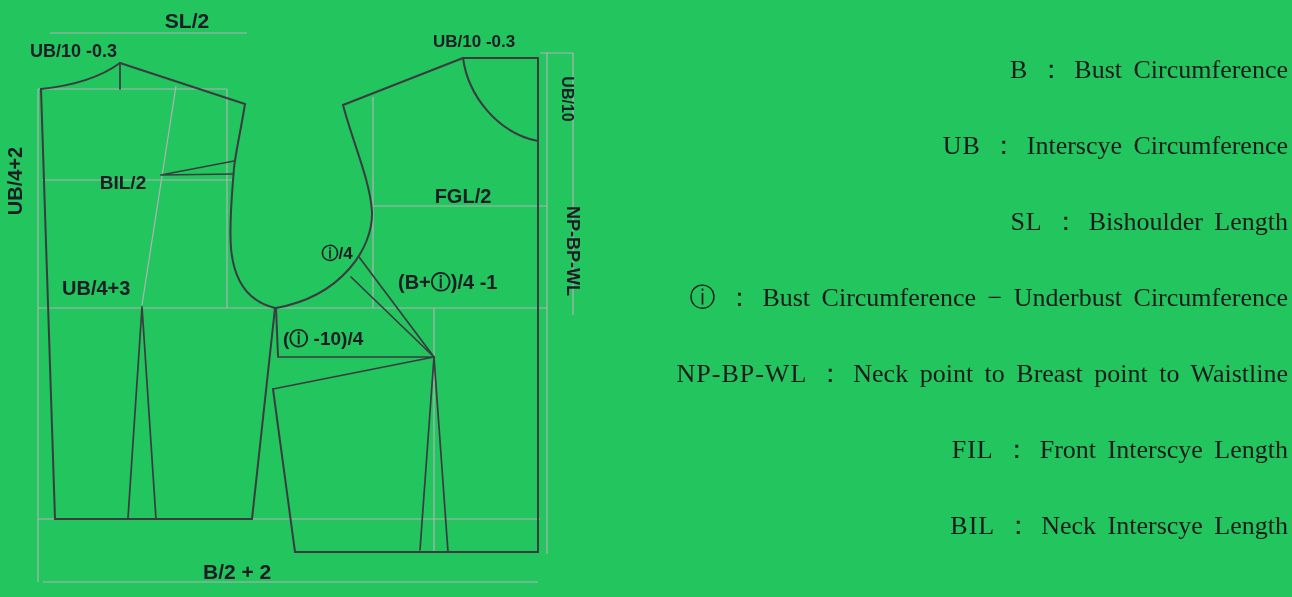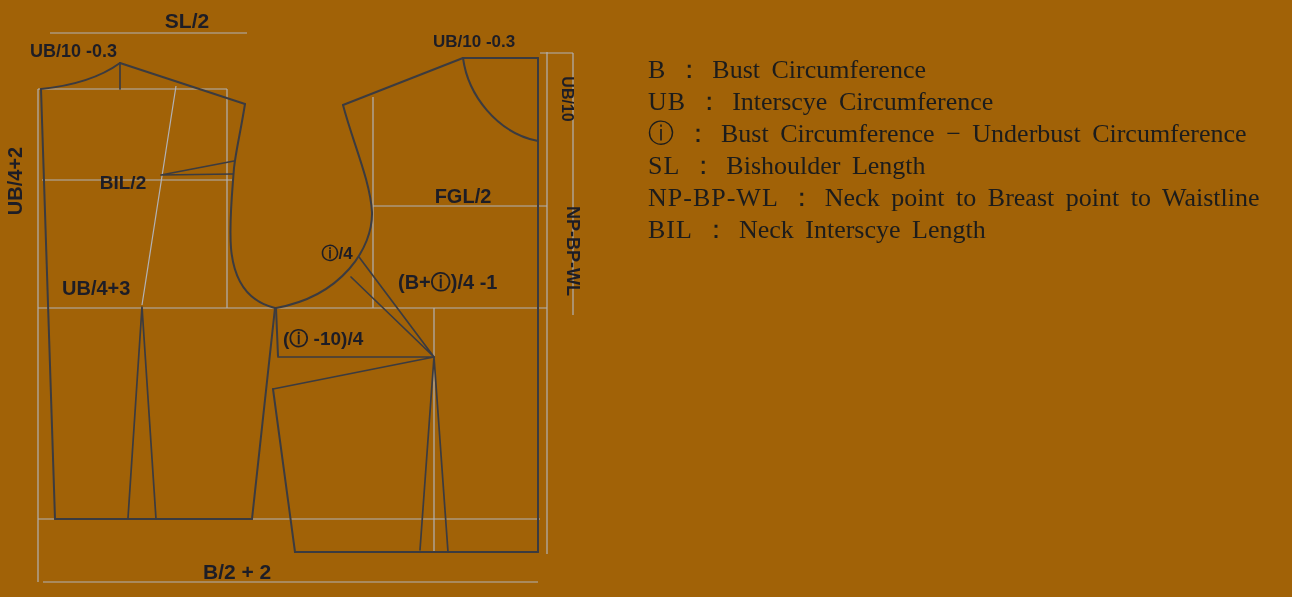--- a/index.html
+++ b/index.html
@@ -1,28 +1,28 @@
 <!DOCTYPE html>
 <html><head>
 <meta charset="utf-8">
 <style>
   html,body{margin:0;padding:0;background:#ffffff;}
-  #stage{position:relative;width:1292px;height:597px;background:#a16207;overflow:hidden;
+  #stage{position:relative;width:1292px;height:597px;background:#22c55e;overflow:hidden;
          font-family:"Liberation Sans",sans-serif;}
   
   #pattern-svg{position:absolute;left:0;top:0;}
   .outline{fill:none;stroke:#3b3b40;stroke-width:2;stroke-linejoin:round;stroke-linecap:round;}
   .dart{fill:none;stroke:#3b3b40;stroke-width:1.7;stroke-linecap:round;}
   .guide{fill:none;stroke:#b2b2b6;stroke-width:1.2;}
   .lbl{font-family:"Liberation Sans",sans-serif;font-weight:bold;fill:#1d1d26;}
   .s16{font-size:16px;}.s17{font-size:17px;}.s18{font-size:18px;}
   .s19{font-size:19px;}.s20{font-size:20px;}.s21{font-size:21px;}
   
   #legend{position:absolute;left:648px;top:54px;width:640px;display:flex;
-          flex-direction:column;}
+          flex-direction:column;gap:44px;align-items:flex-end;}
   .legend-row{font-family:"Liberation Serif","DejaVu Serif",serif;font-size:26px;
               line-height:32px;color:#1c1c1c;white-space:nowrap;word-spacing:5px;}
   .legend-abbr{letter-spacing:1px;}
   .legend-sep{padding:0 10px;}
 </style>
 </head>
 <body>
 
 <div id="stage">
 
@@ -90,26 +90,29 @@
   </svg>
 
   <div id="legend">
     <div class="legend-row">
       <span class="legend-abbr">B</span><span class="legend-sep">：</span><span>Bust Circumference</span>
     </div>
     <div class="legend-row">
       <span class="legend-abbr">UB</span><span class="legend-sep">：</span><span>Interscye Circumference</span>
     </div>
     <div class="legend-row">
+      <span class="legend-abbr">SL</span><span class="legend-sep">：</span><span>Bishoulder Length</span>
+    </div>
+    <div class="legend-row">
       <span class="legend-abbr">ⓘ</span><span class="legend-sep">：</span><span>Bust Circumference − Underbust Circumference</span>
     </div>
     <div class="legend-row">
-      <span class="legend-abbr">SL</span><span class="legend-sep">：</span><span>Bishoulder Length</span>
+      <span class="legend-abbr">NP-BP-WL</span><span class="legend-sep">：</span><span>Neck point to Breast point to Waistline</span>
     </div>
     <div class="legend-row">
-      <span class="legend-abbr">NP-BP-WL</span><span class="legend-sep">：</span><span>Neck point to Breast point to Waistline</span>
+      <span class="legend-abbr">FIL</span><span class="legend-sep">：</span><span>Front Interscye Length</span>
     </div>
     <div class="legend-row">
       <span class="legend-abbr">BIL</span><span class="legend-sep">：</span><span>Neck Interscye Length</span>
     </div>
   </div>
 
 </div>
 
 </body></html>

